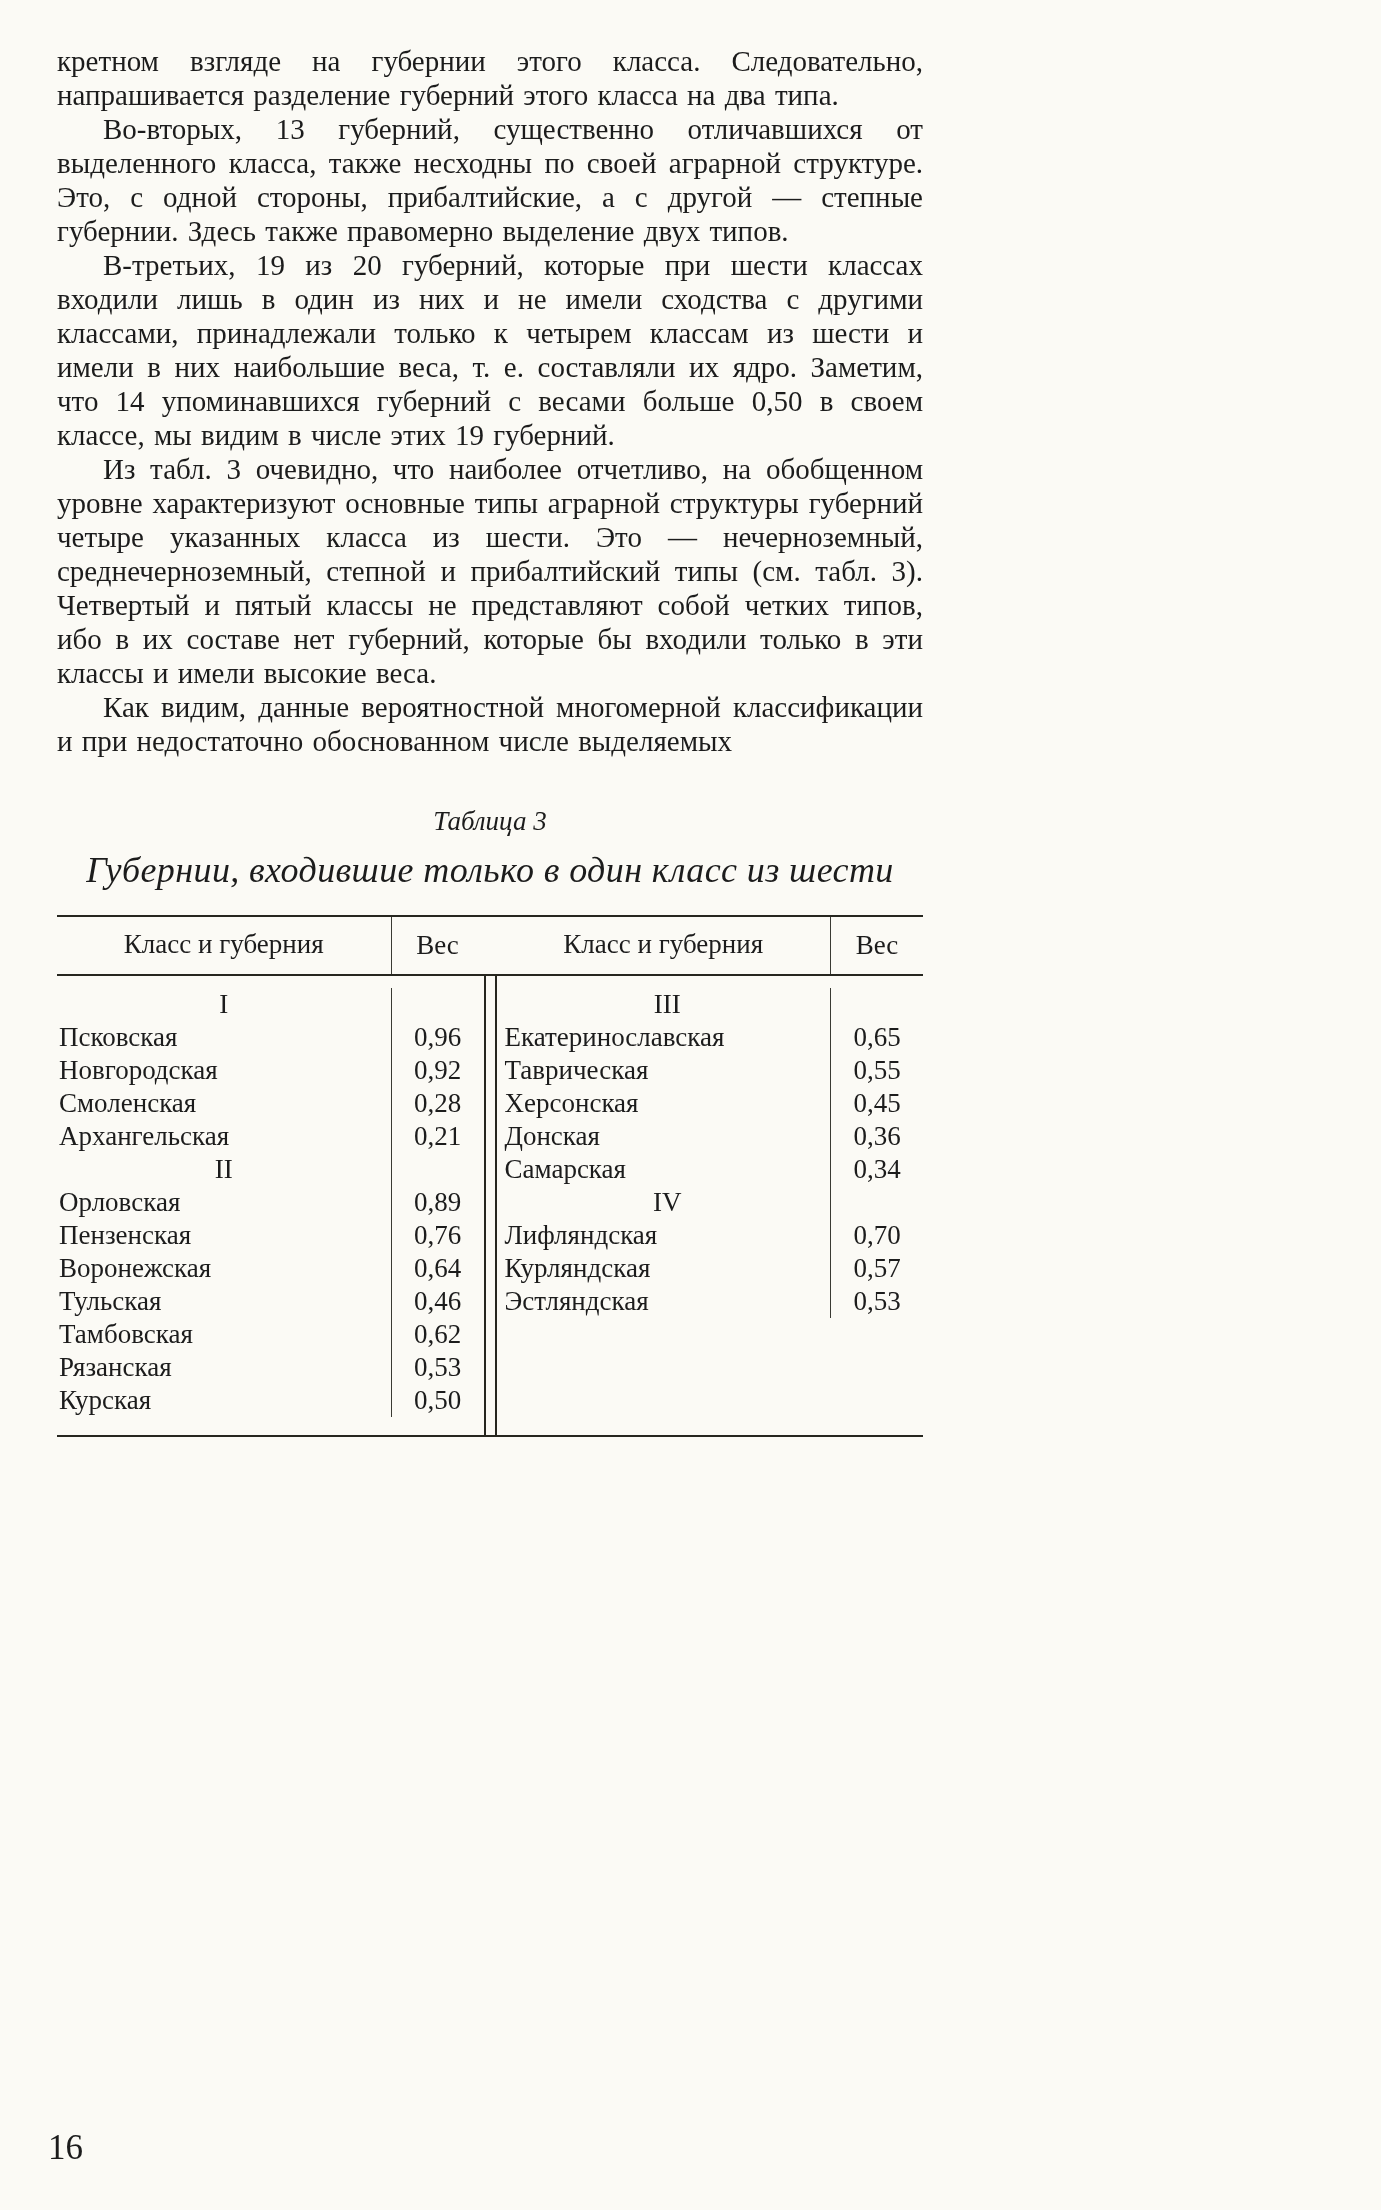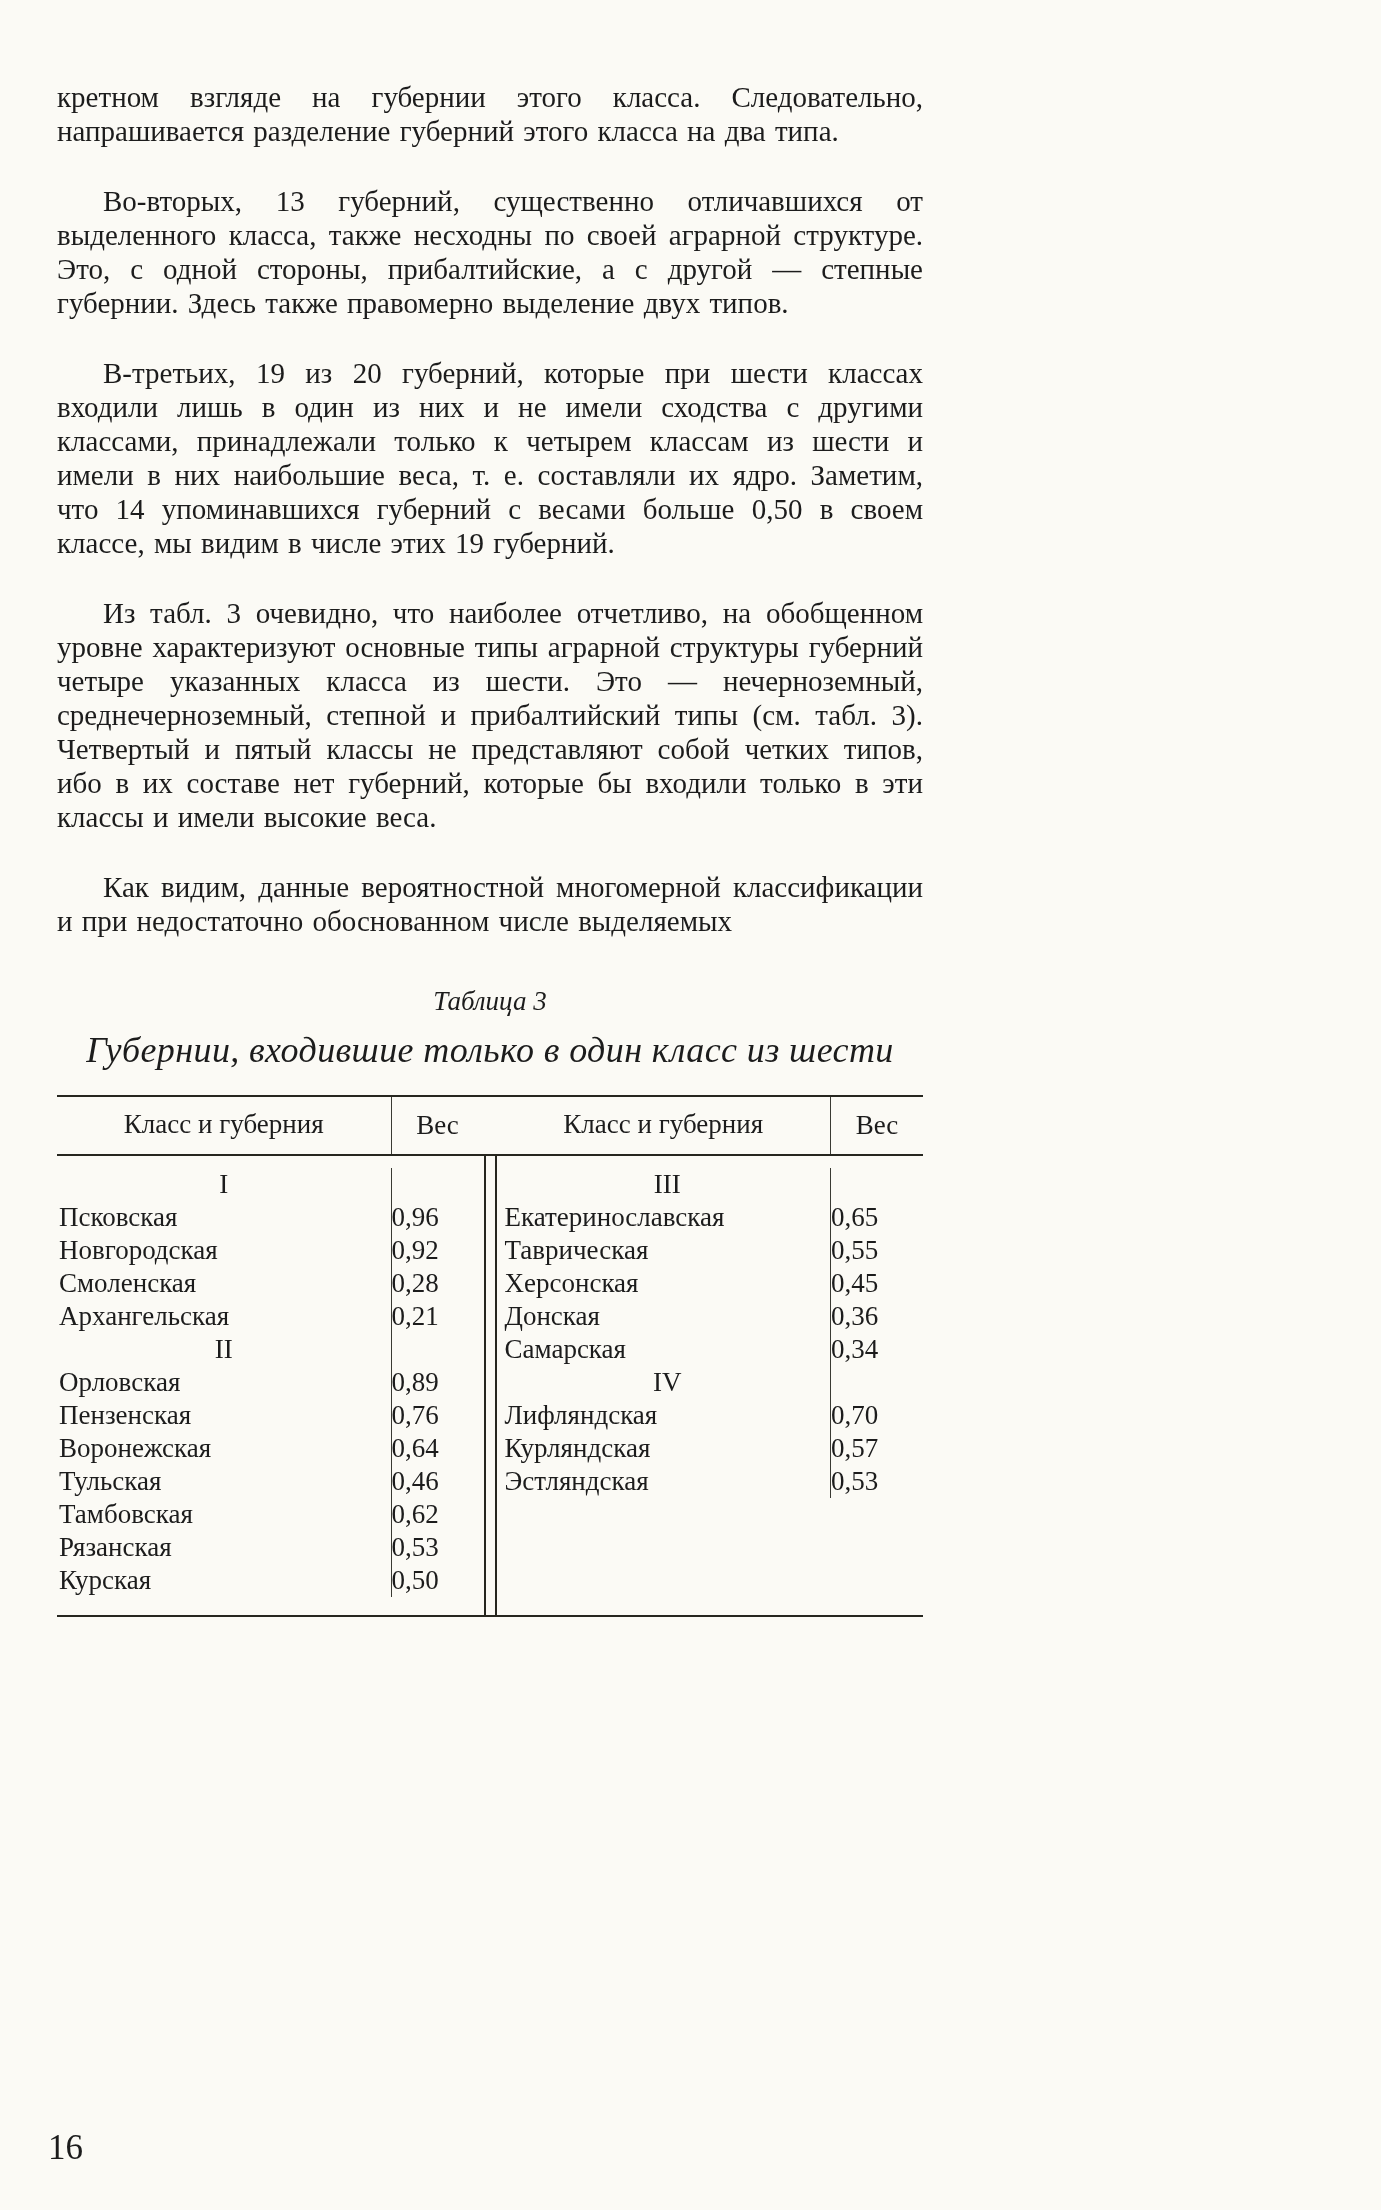--- a/index.html
+++ b/index.html
@@ -13,21 +13,20 @@
   }
   .page { position: absolute; inset: 0; }
   .content { position: absolute; left: 57px; top: 44px; width: 866px; }
 
   .para {
     font-size: 29px;
     line-height: 34px;
     text-align: justify;
     text-indent: 46px;
     word-spacing: 2px;
-    margin-top: 36px;
   }
   .para.no-indent { text-indent: 0; }
 
   .table-block { margin-top: 48px; }
   .caption-label {
     font-style: italic;
     font-size: 27px;
     text-align: center;
   }
   .caption-title {
@@ -63,21 +62,21 @@
   .tr { display: flex; height: 33px; align-items: center; }
   .td-name {
     flex: 1; align-self: stretch;
     display: flex; align-items: center;
     border-right: 1px solid #3a3a33;
     padding-left: 2px;
     white-space: nowrap;
   }
   .b-col.right .td-name { padding-left: 8px; }
   .td-name.center { justify-content: center; padding-left: 0; }
-  .td-w { width: 92px; }
+  .td-w { width: 92px; text-align: center; }
 
   .page-num {
     position: absolute;
     left: 48px;
     top: 2128px;
     font-size: 35px;
   }
 </style>
 </head>
 <body>

